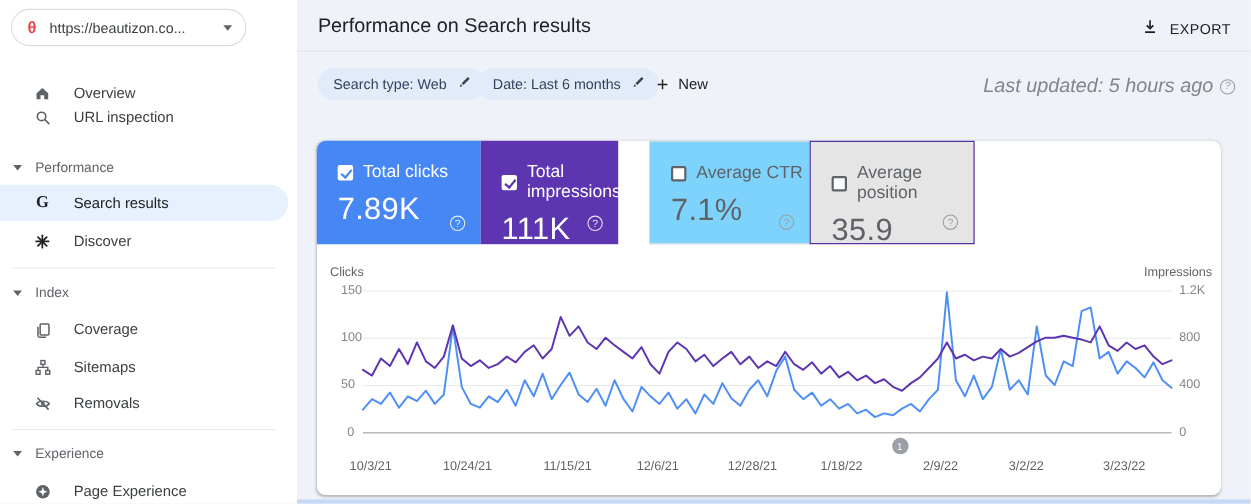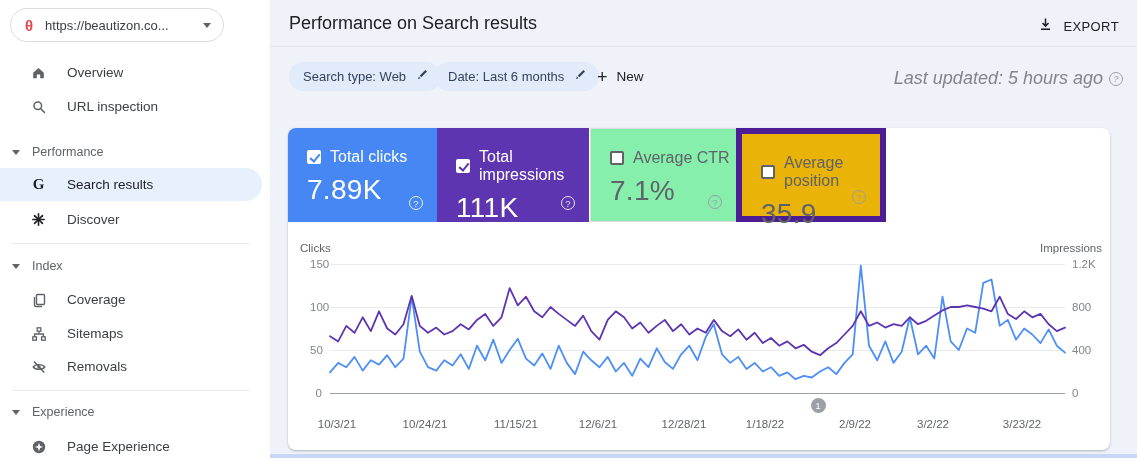--- a/index.html
+++ b/index.html
@@ -43,23 +43,23 @@
     font-size:18px; color:#80868b;font-style:italic; }
   .qmark { width:14px; height:14px; border:1px solid #9aa0a6; border-radius:50%; color:#9aa0a6;
     font-size:9.5px; display:flex; align-items:center; justify-content:center; flex:none; }
   .qmark::after { content:"?"; }
 
   
   .card { position:absolute; left:288px; top:128px; width:822px; height:322px; background:#fff; border-radius:8px;
     box-shadow:0 1px 2px rgba(60,64,67,.25), 0 1px 3px rgba(60,64,67,.1); }
   .tile { position:absolute; top:0; height:94px; cursor:pointer; }
   .tile-clicks      { left:0;    width:149px; background:#4687f4; border-radius:8px 0 0 0; color:#fff; }
-  .tile-impressions { left:149px; width:152px; background:#5e35b1; color:#fff; }
-  .tile-ctr         { left:302px; width:147px; background:#86efac; border:1px solid #dadce0; color:#5f6368; }
-  .tile-position    { left:448px; width:150px; background:#eab308; border:6px solid #4c1d95; color:#5f6368; }
+  .tile-impressions { left:149px; width:125px; background:#5e35b1; color:#fff; }
+  .tile-ctr         { left:302px; width:147px; background:#7dd3fc; border:1px solid #dadce0; color:#5f6368; }
+  .tile-position    { left:448px; width:150px; background:#e5e5e5; border:1px solid #4c1d95; color:#5f6368; }
   .tile-head { display:flex; align-items:center; gap:9px; padding:20px 0 0 19px; font-size:16px; font-weight:500; }
   .cbx { width:14px; height:14px; border-radius:2px; flex:none; position:relative; }
   .cbx.on { background:#fff; }
   .cbx.on::after { content:""; position:absolute; left:4.5px; top:1.5px; width:4px; height:8px;
     border-right:2px solid currentColor; border-bottom:2px solid currentColor; transform:rotate(40deg); }
   .tile-clicks .cbx.on::after { color:#4687f4; }
   .tile-impressions .cbx.on::after { color:#5e35b1; }
   .cbx.off { border:2px solid #5f6368; background:#fff; }
   .tile-value { padding:8px 0 0 19px; font-size:28px; letter-spacing:.3px; }
   .tile .qmark { position:absolute; right:14px; bottom:12px; }
@@ -85,21 +85,21 @@
 
 <div class="screen">
 
   <div class="sidebar">
     <div class="property-pill">
       <span class="favicon">θ</span>
       <span class="property-url">https://beautizon.co...</span>
       <span class="caret-down"></span>
     </div>
 
-    <div class="nav-item" style="top:56px">
+    <div class="nav-item" style="top:68px">
       <span class="nicon">
         <svg width="17" height="17" viewBox="0 0 16 16">
             <path d="M3 8.2 L8 3.8 L13 8.2 V13.4 H9.6 V9.9 H6.4 V13.4 H3 Z" fill="#5f6368"></path>
           </svg>
       </span>
       <span>Overview</span>
     </div>
     <div class="nav-item" style="top:90px">
       <span class="nicon">
         <svg width="16" height="16" viewBox="0 0 16 16">

